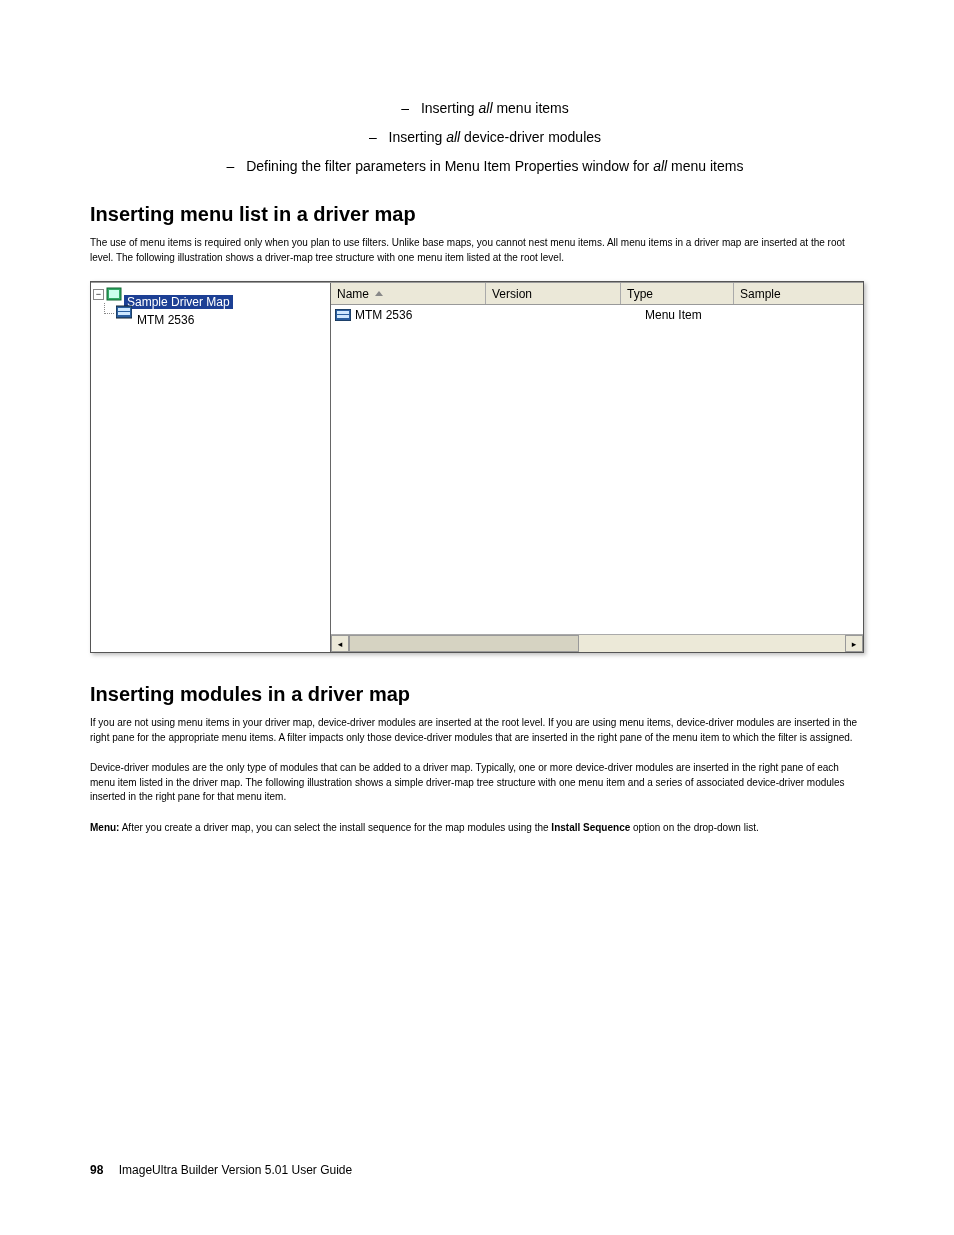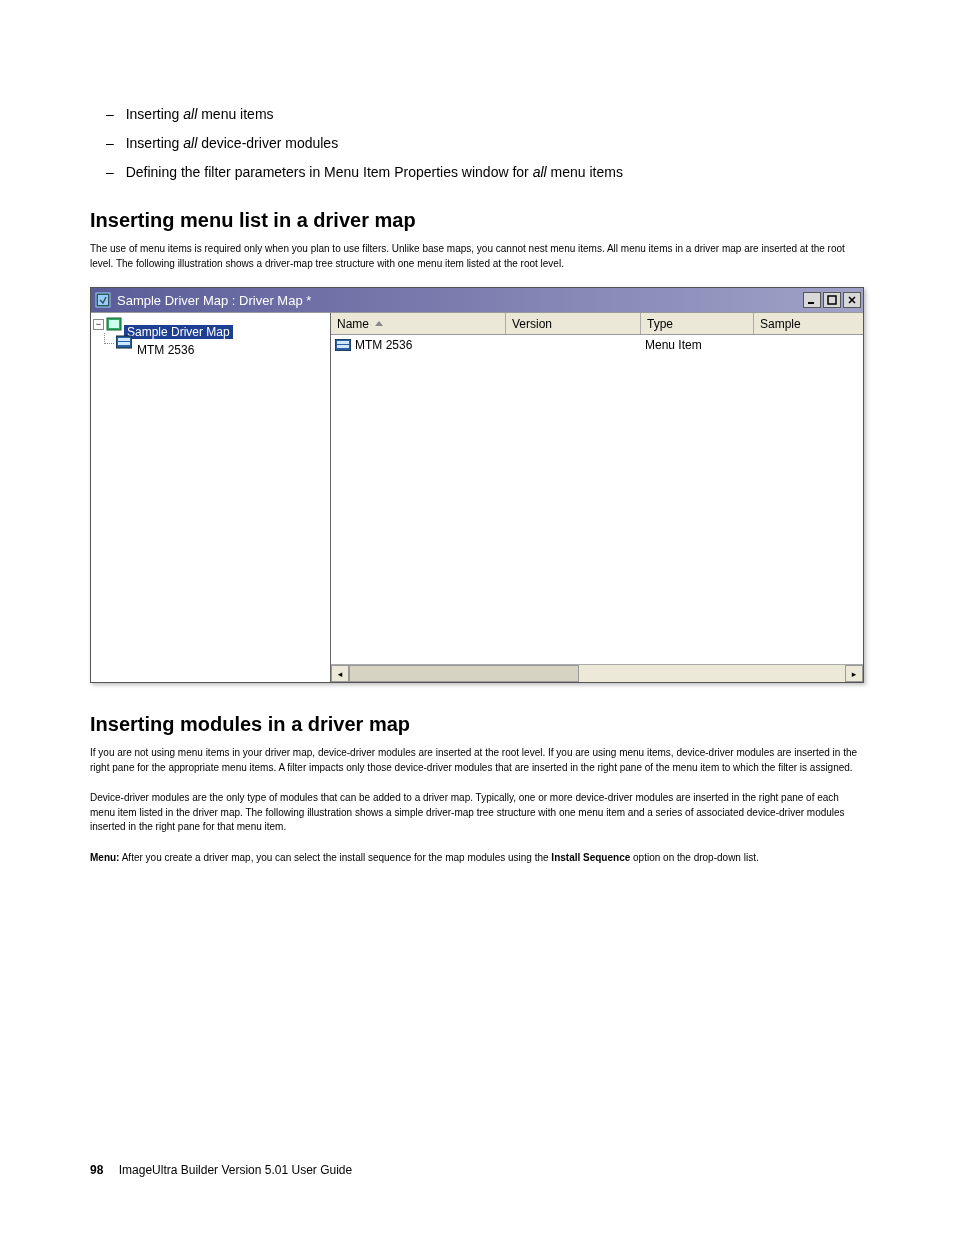--- a/index.html
+++ b/index.html
@@ -7,23 +7,24 @@
     margin: 0;
     font-family: Arial, Helvetica, sans-serif;
     background: #fff;
     color: #000;
     width: 954px;
     min-height: 1235px;
     padding: 90px 90px 40px 90px;
     position: relative;
   }
   .bullet-list {
-    margin: 14px 0 26px 0;
+    margin: 8px 0 26px 0;
     padding: 0;
     list-style: none;
+    text-align: center;
   }
   .bullet-list li {
     font-size: 14px;
     line-height: 1.5;
     margin-bottom: 8px;
     padding-left: 28px;
     text-indent: -12px;
   }
   .bullet-list li::before {
     content: "–";
@@ -157,21 +158,21 @@
     font-size: 12px;
   }
   .col {
     display: flex;
     align-items: center;
     padding: 0 6px;
     border-right: 1px solid #aaa;
     background: #ebe8d8;
     position: relative;
   }
-  .col.name { width: 175px; }
+  .col.name { width: 155px; }
   .col.version { width: 135px; }
   .col.type { width: 113px; }
   .col.state { flex: 1; border-right: none; }
   .sort-arrow {
     width: 0;
     height: 0;
     border-left: 4px solid transparent;
     border-right: 4px solid transparent;
     border-bottom: 5px solid #888;
     margin-left: 6px;
@@ -251,45 +252,20 @@
   </li>
   <li>
     <span>Defining the filter parameters in Menu Item Properties window for </span><em>all</em><span> menu items</span>
   </li>
 </ul>
 
 <h2 class="section">Inserting menu list in a driver map</h2>
 <p class="body">The use of menu items is required only when you plan to use filters. Unlike base maps, you cannot nest menu items. All menu items in a driver map are inserted at the root level. The following illustration shows a driver-map tree structure with one menu item listed at the root level.</p>
 
 <div class="app-window">
-  <div class="titlebar">
-    <svg class="titlebar-icon" viewBox="0 0 16 16">
-      <rect x="1" y="1" width="14" height="14" fill="#355" stroke="#9cf" stroke-width="1"></rect>
-      <rect x="3" y="3" width="10" height="10" fill="#9cf"></rect>
-      <path d="M5 8 L8 11 L11 5" fill="none" stroke="#355" stroke-width="1.5"></path>
-    </svg>
-    <span class="titlebar-title">Sample Driver Map : Driver Map *</span>
-    <div class="titlebar-buttons">
-      <div class="winbtn">
-        <svg width="10" height="10" viewBox="0 0 10 10">
-            <rect x="1" y="7" width="6" height="2" fill="#000"></rect>
-          </svg>
-      </div>
-      <div class="winbtn">
-        <svg width="10" height="10" viewBox="0 0 10 10">
-            <rect x="1" y="1" width="8" height="8" fill="none" stroke="#000" stroke-width="1.5"></rect>
-          </svg>
-      </div>
-      <div class="winbtn">
-        <svg width="10" height="10" viewBox="0 0 10 10">
-            <path d="M2 2 L8 8 M8 2 L2 8" stroke="#000" stroke-width="1.5"></path>
-          </svg>
-      </div>
-    </div>
-  </div>
   <div class="app-body">
     <div class="tree-pane">
       <div class="tree-row">
         <span class="tree-toggle">−</span>
         <svg class="tree-node-icon" viewBox="0 0 16 14">
           <rect x="1" y="1" width="14" height="12" fill="#3a6" stroke="#163"></rect>
           <rect x="3" y="3" width="10" height="8" fill="#cfe"></rect>
         </svg>
         <span class="tree-node-label selected">Sample Driver Map</span>
       </div>

